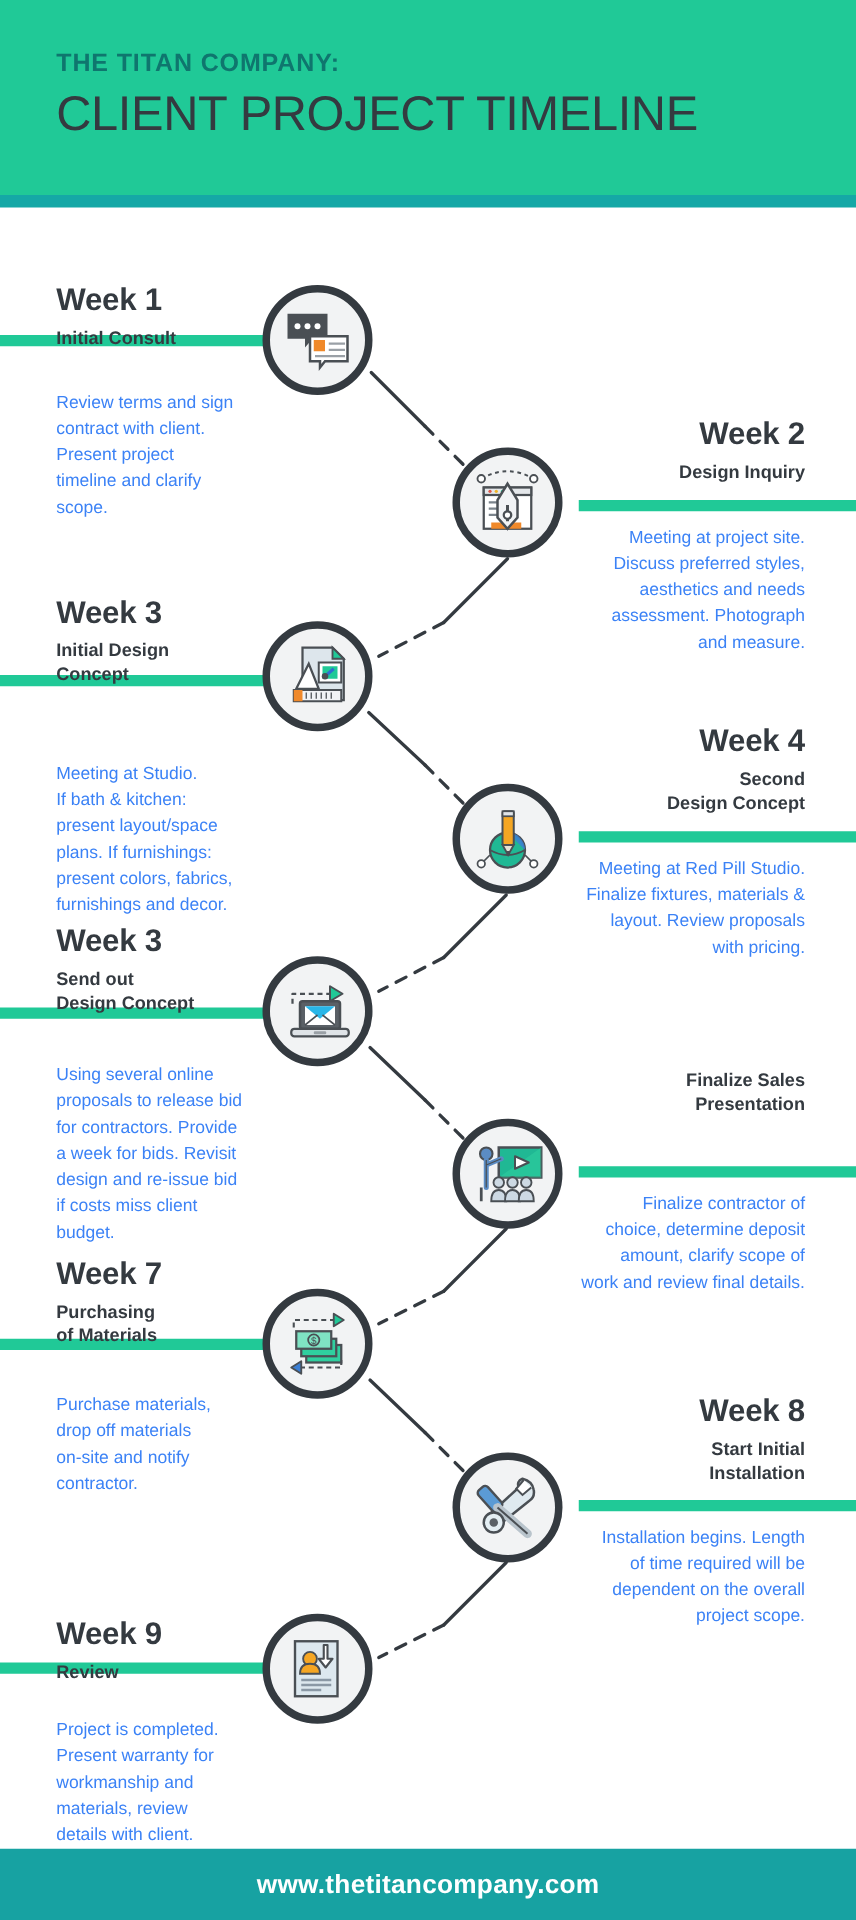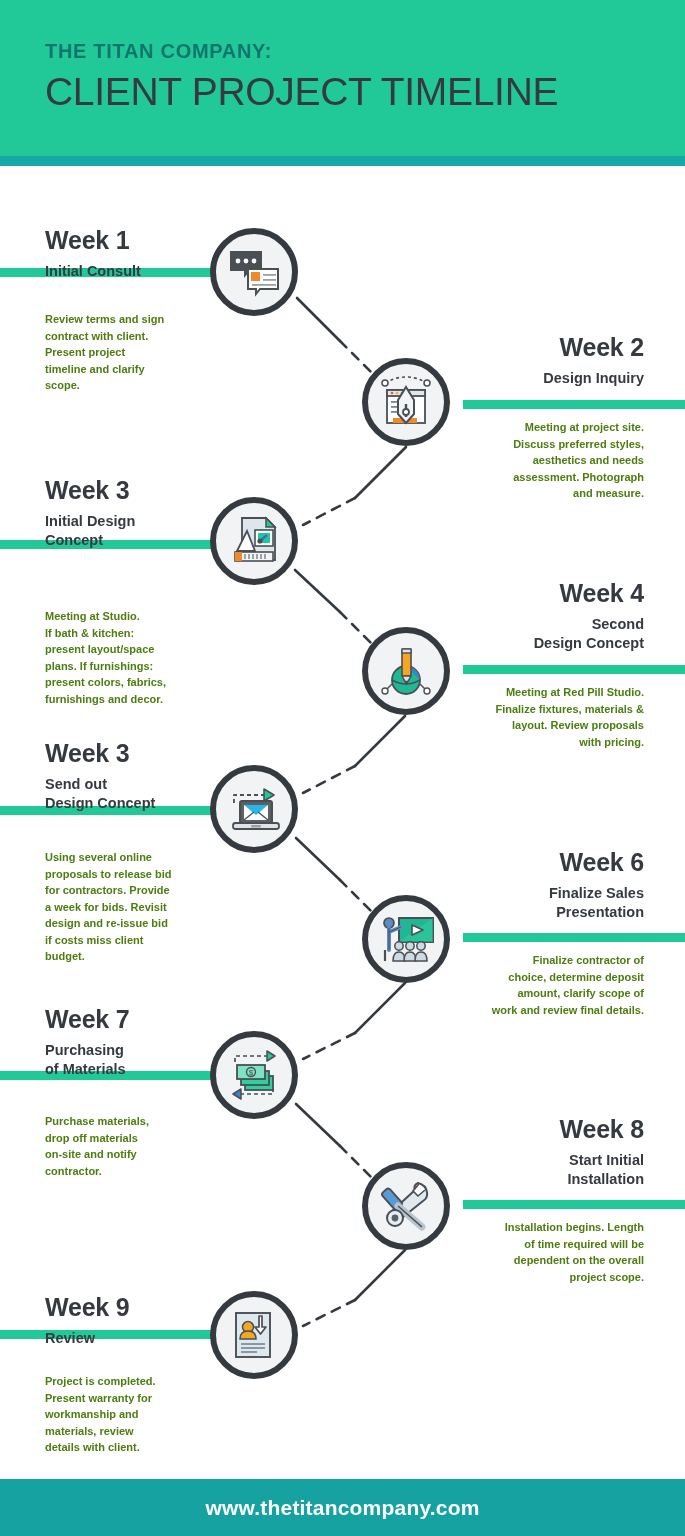--- a/index.html
+++ b/index.html
@@ -98,25 +98,24 @@
   }
   .wk-sub {
     font-size: 14.5px;
     font-weight: bold;
     color: #343a40;
     line-height: 1.32;
     margin-top: 7px;
     white-space: pre-line;
   }
   .wk-body {
-    font-size: 11px;
-    color: #4d7c0f;
+    font-size: 14px;
+    color: #3b82f6;
     line-height: 1.5;
     white-space: pre-line;
-    font-weight: bold;
   }
 
   
   .footer {
     position: absolute;
     left: 0; top: 1479px;
     width: 685px;
     height: 57px;
     background: #17a2a2;
     display: flex;
@@ -372,21 +371,20 @@
   </div>
   <div class="blk l wk-body" style="top:825px">Using several online
 proposals to release bid
 for contractors. Provide
 a week for bids. Revisit
 design and re-issue bid
 if costs miss client
 budget.</div>
 
   <div class="blk r" style="top:849px">
-    <div class="wk-num">Week 6</div>
     <div class="wk-sub">Finalize Sales
 Presentation</div>
   </div>
   <div class="blk r wk-body" style="top:952px">Finalize contractor of
 choice, determine deposit
 amount, clarify scope of
 work and review final details.</div>
 
   <div class="blk l" style="top:982px">
     <div class="wk-num">Week 7</div>

